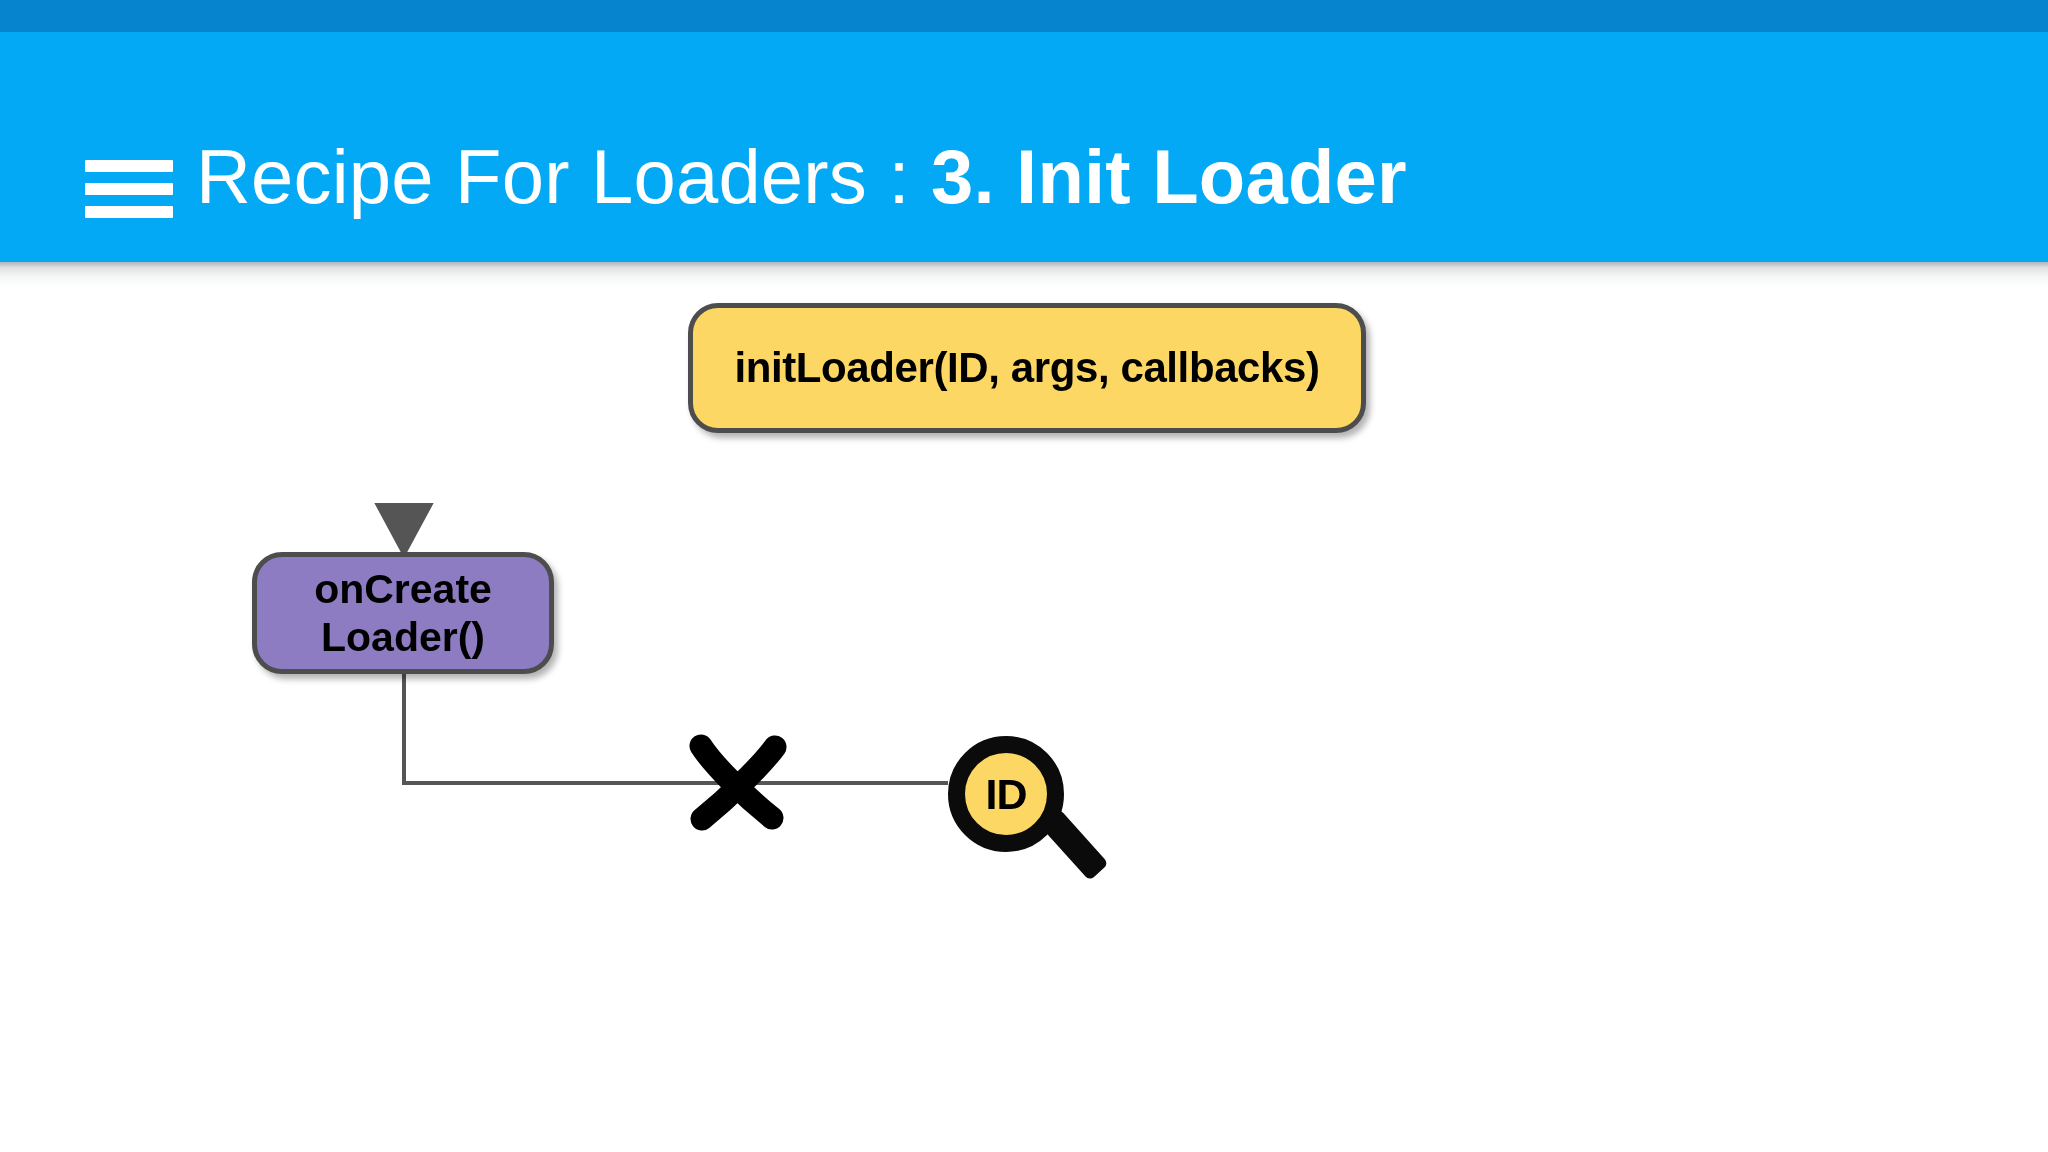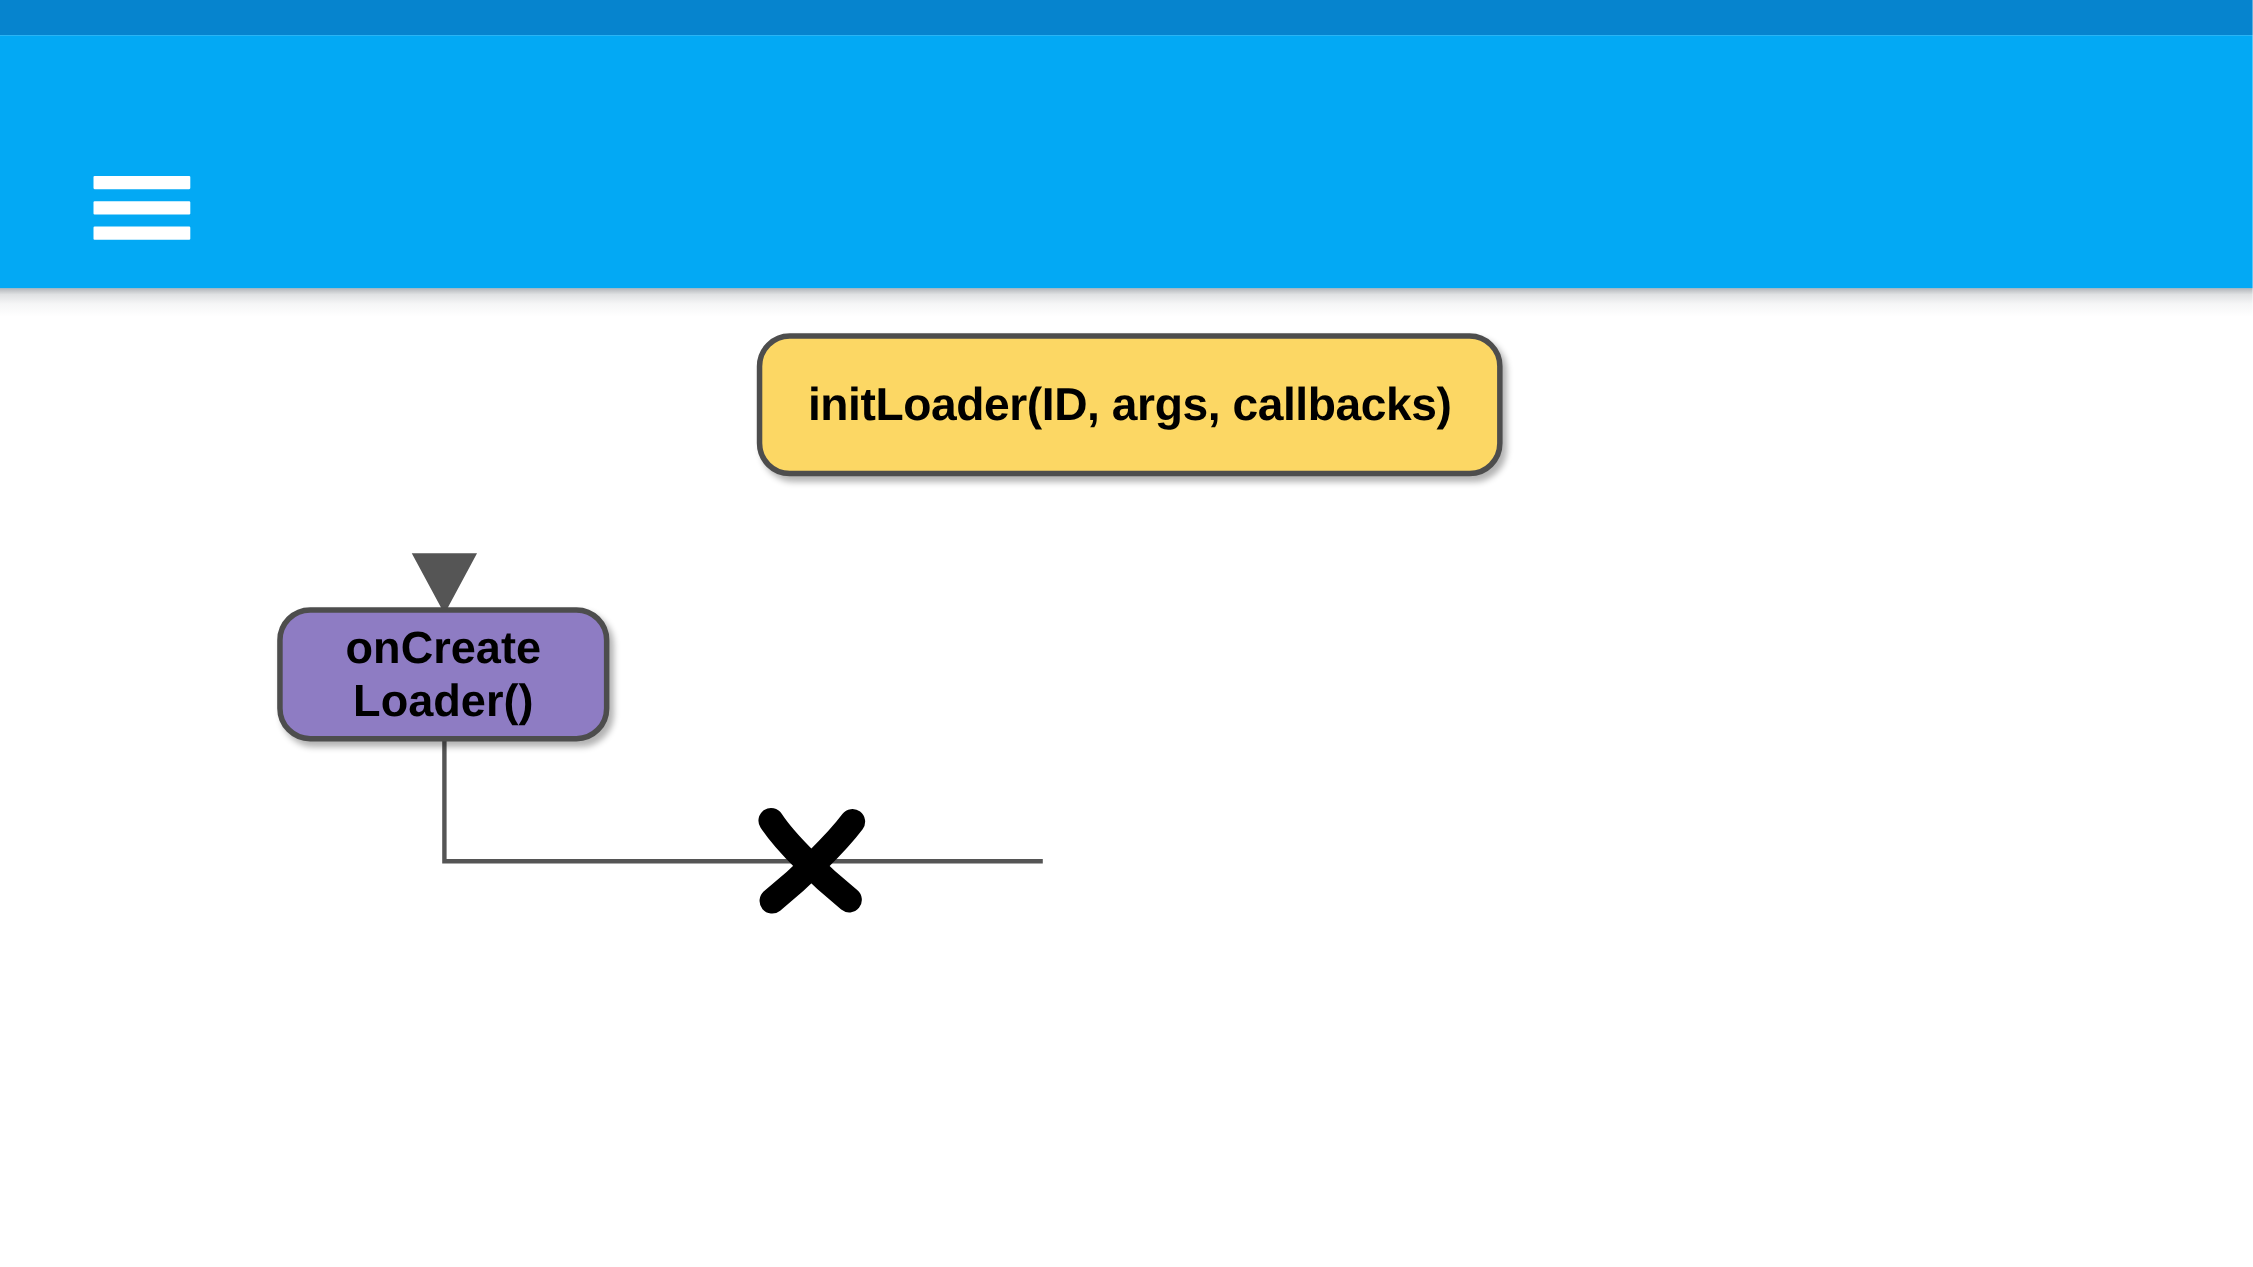--- a/index.html
+++ b/index.html
@@ -108,20 +108,21 @@
   <div class="status-bar"></div>
 
   <div class="app-bar">
 
     <div class="hamburger">
       <span></span>
       <span></span>
       <span></span>
     </div>
 
+    <div class="app-title"><span class="title-main">Recipe For Loaders</span><span class="title-sep"> : </span><span class="title-sub">3. Init Loader</span></div>
 
   </div>
 
   <div class="app-bar-shadow"></div>
 
   <div class="canvas">
 
     <svg class="connector" viewBox="0 0 2048 864" preserveAspectRatio="none">
 
       <path d="M 948 495 L 404 495 L 404 232" fill="none" stroke="#555555" stroke-width="4"></path>
@@ -135,16 +136,22 @@
     </svg>
 
     <div class="node node-init">
       <span>initLoader(ID, args, callbacks)</span>
     </div>
 
     <div class="node node-oncreate">
       <span><span>onCreate</span><br><span>Loader()</span></span>
     </div>
 
+    <div class="magnifier">
+      <div class="mag-handle"></div>
+      <div class="mag-ring">
+        <span class="mag-label">ID</span>
+      </div>
+    </div>
 
   </div>
 
 </div>
 
 </body></html>

